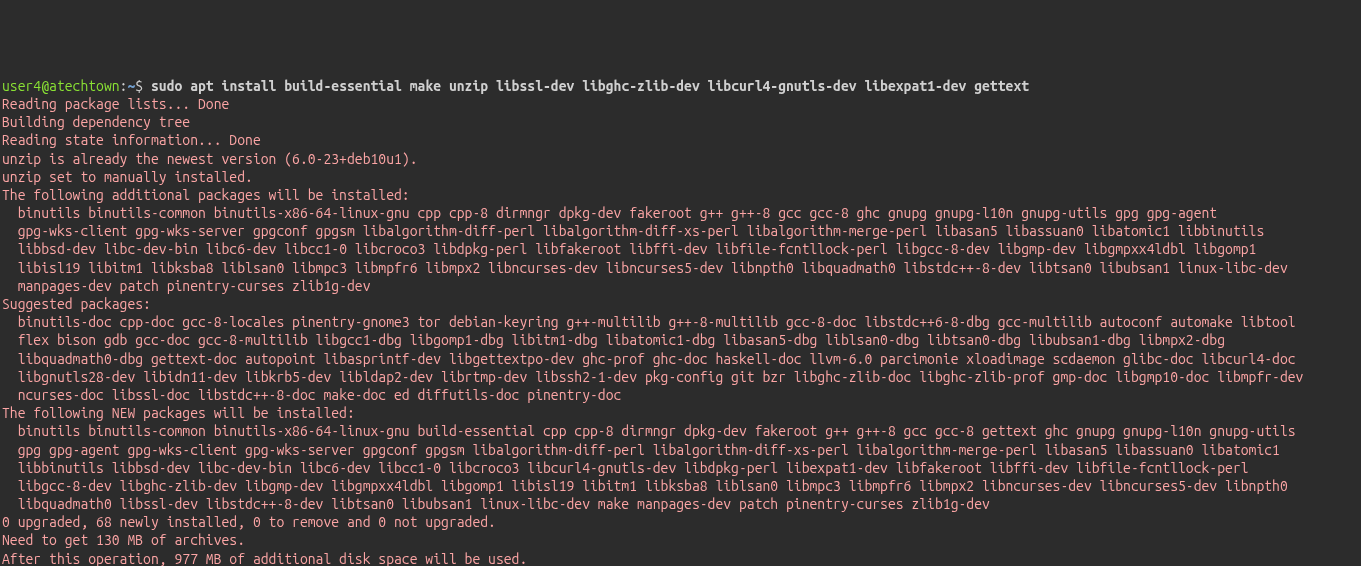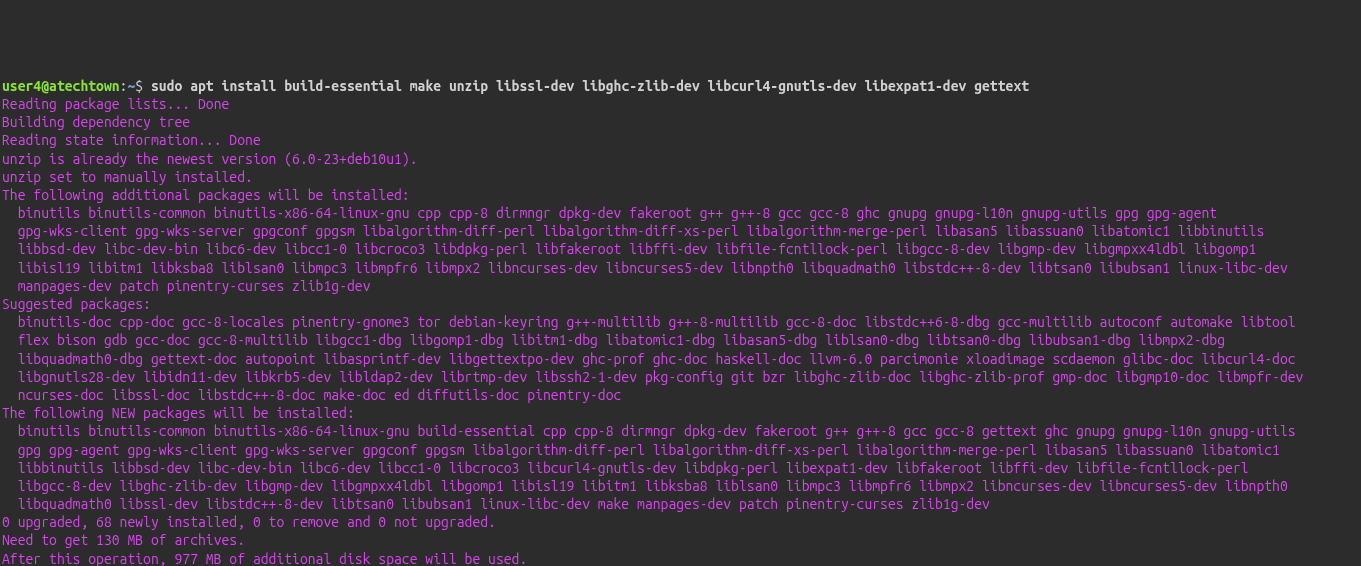--- a/index.html
+++ b/index.html
@@ -14,38 +14,38 @@
       font-size: 14px;
       line-height: 1.3;
       padding: 4px 2px;
       width: 1361px;
       height: 566px;
       overflow: hidden;
       white-space: pre-wrap;
     }
     .prompt-user {
       color: #8ae234;
-      font-weight: bold;
+      font-weight: normal;
     }
     .prompt-colon {
       color: #d0d0d0;
     }
     .prompt-path {
       color: #729fcf;
       font-weight: bold;
     }
     .prompt-dollar {
       color: #d0d0d0;
     }
     .command {
       color: #d0d0d0;
       font-weight: bold;
     }
     .output {
-      color: #d946ef;
+      color: #fca5a5;
     }
     .line {
       display: block;
     }
   </style>
 </head>
 <body>
 
 
 

